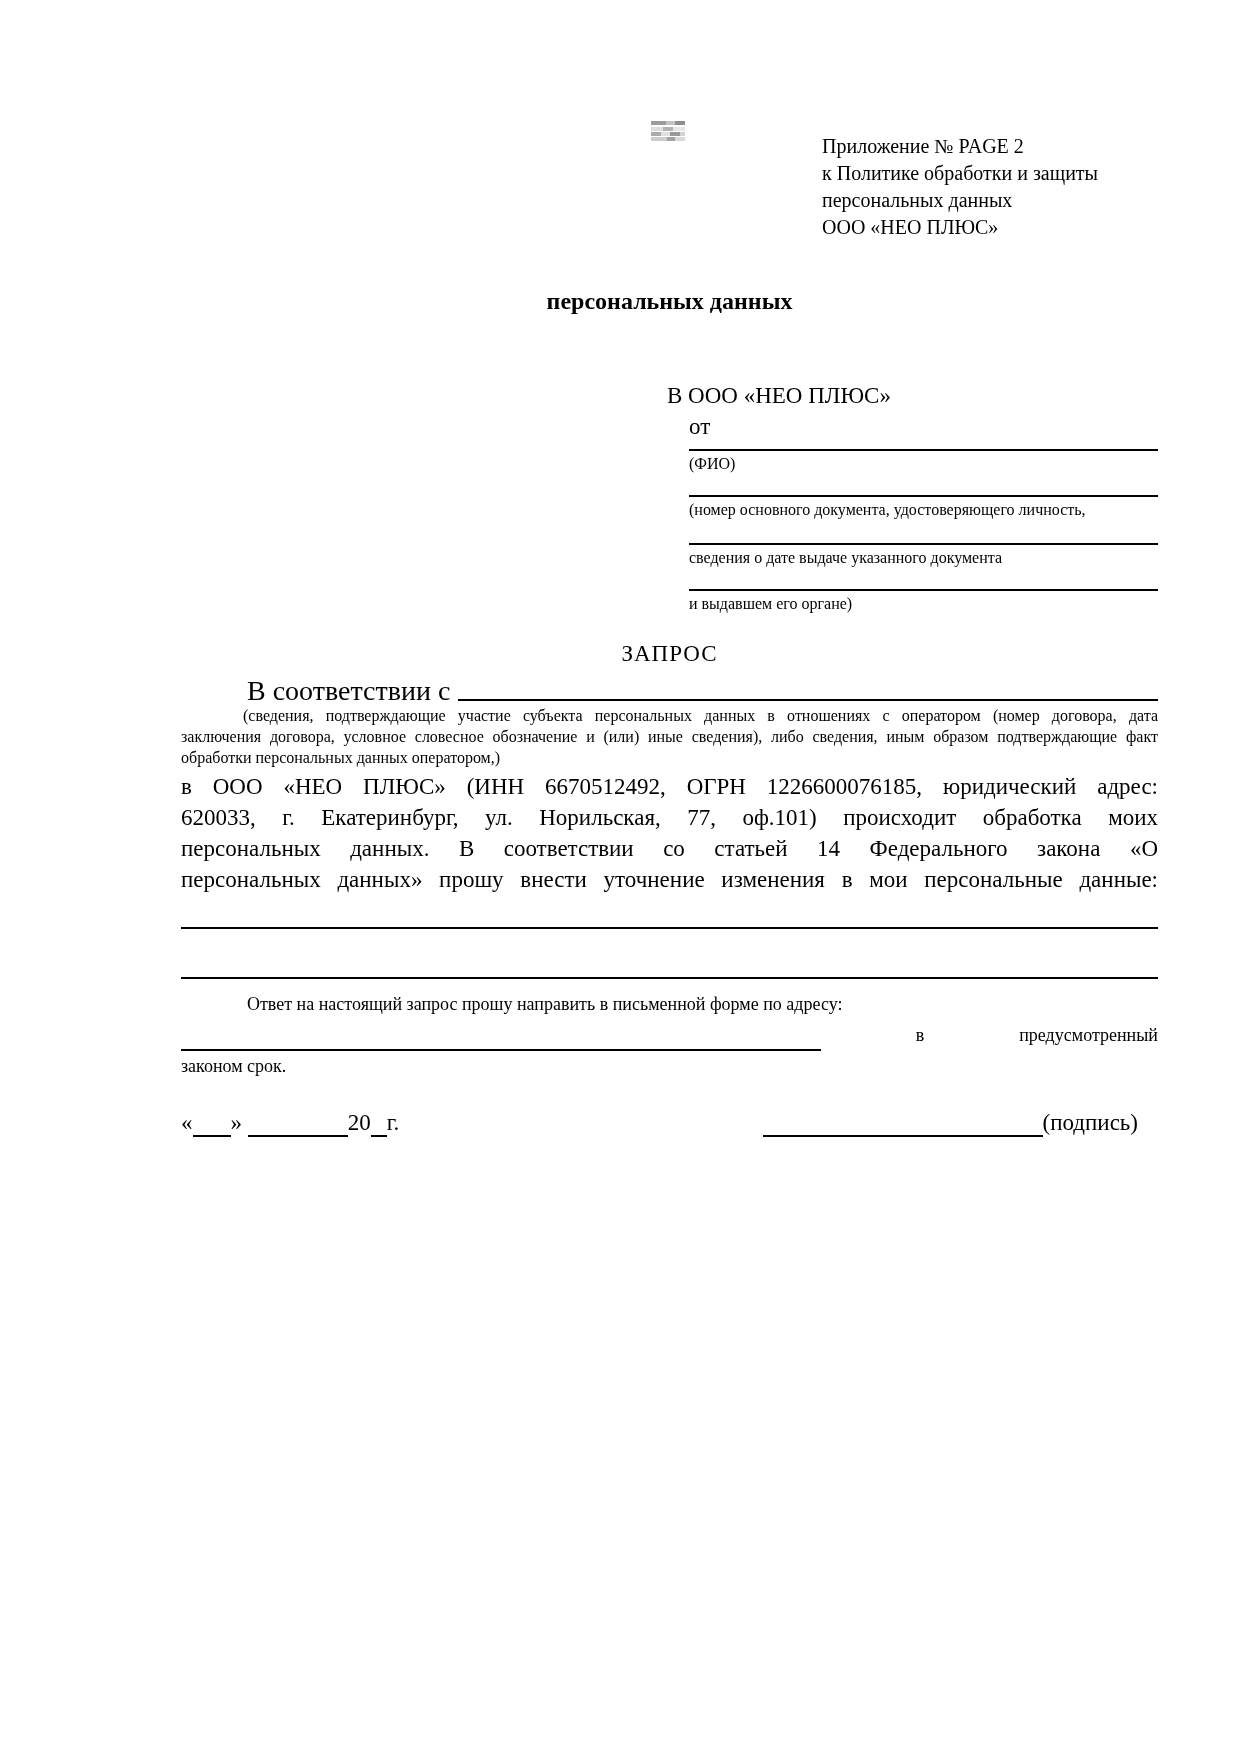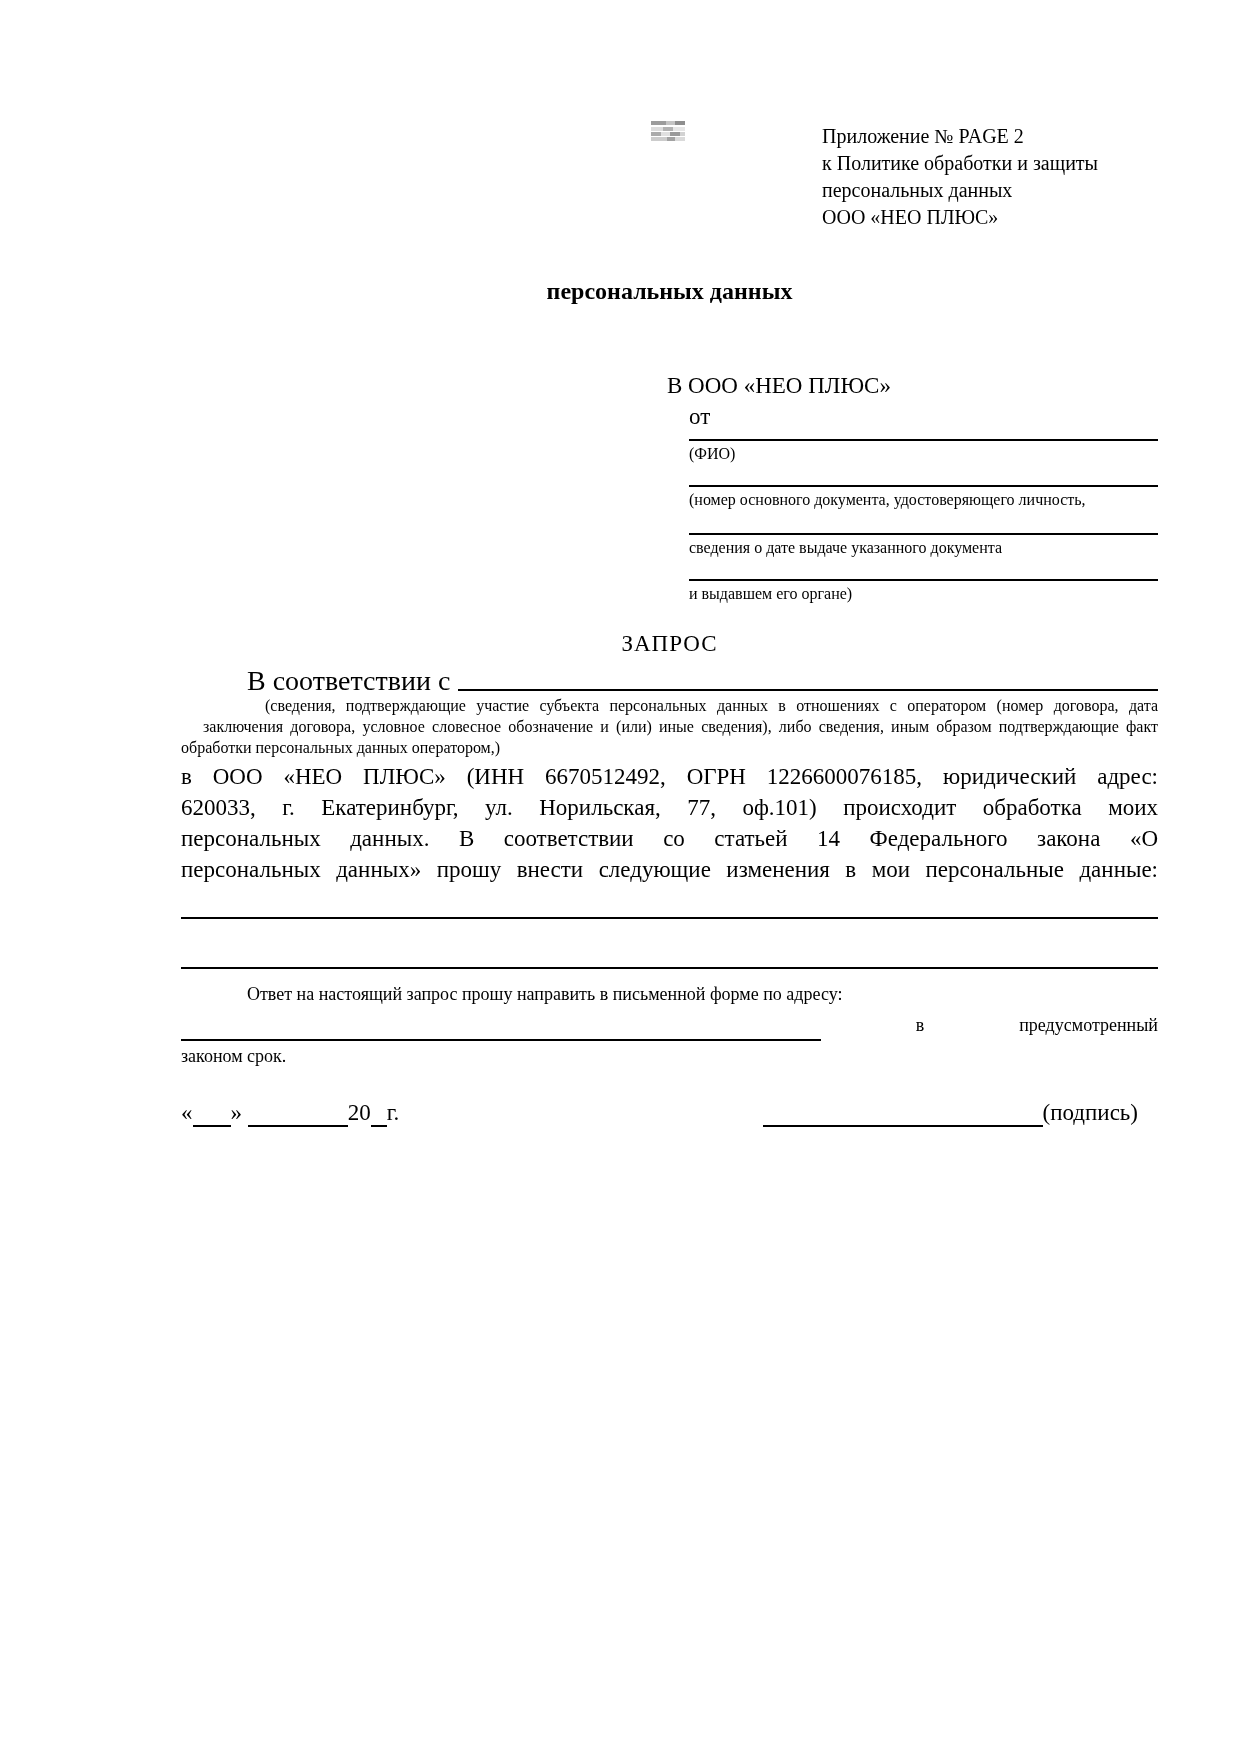--- a/index.html
+++ b/index.html
@@ -1,18 +1,18 @@
 <!DOCTYPE html>
 <html><head>
 <meta charset="utf-8">
 <style>
   html,body{margin:0;padding:0;background:#fff;}
   .page{position:relative;width:1242px;height:1755px;background:#ffffff;overflow:hidden;
         font-family:"Liberation Serif", "DejaVu Serif", serif;color:#000;}
-  .content{position:absolute;left:181px;top:2px;width:977px;padding-top:121px;}
+  .content{position:absolute;left:181px;top:12px;width:977px;padding-top:121px;}
 
   
   .header-text{margin-left:641px;font-size:20px;line-height:27px;}
 
   
   .artifact{position:absolute;left:651px;top:121px;width:34px;height:21px;
     background-image:
       linear-gradient(90deg,#9c9c9c 0 44%,#c4c4c4 44% 72%,#8e8e8e 72% 100%),
       linear-gradient(90deg,#dcdcdc 0 34%,#b2b2b2 34% 64%,#e6e6e6 64% 100%),
       linear-gradient(90deg,#ababab 0 28%,#e0e0e0 28% 56%,#9a9a9a 56% 84%,#d2d2d2 84% 100%),
@@ -35,21 +35,21 @@
   .field .cap{text-align:left;font-size:16px;line-height:19px;margin-top:3px;}
 
   .zapros{margin-top:26px;text-align:center;font-size:23px;line-height:29px;letter-spacing:1px;}
 
   .intro{margin-top:8px;display:flex;font-size:28px;line-height:29px;}
   .intro .indent{width:66px;flex:0 0 66px;}
   .intro .prefix{white-space:nowrap;padding-right:8px;}
   .intro .fill{flex:1;border-bottom:2px solid #000;margin-bottom:4px;}
 
   .fineprint{font-size:16px;line-height:21px;}
-  .fp-just{text-align:justify;text-align-last:justify;margin-left:22px;}
+  .fp-just{text-align:justify;text-align-last:justify;}
   .fp-first{text-indent:62px;}
 
   .para{margin-top:3px;font-size:23px;line-height:31px;}
   .pline{text-align:justify;text-align-last:justify;}
 
   .rule{border-bottom:2px solid #000;}
   .rule1{height:32px;}
   .rule2{height:48px;}
 
   .reply{margin-top:10px;font-size:18px;line-height:31px;}
@@ -123,21 +123,21 @@
     <div class="fineprint">
       <div class="fp-just fp-first">(сведения, подтверждающие участие субъекта персональных данных в отношениях с оператором (номер договора, дата</div>
       <div class="fp-just">заключения договора, условное словесное обозначение и (или) иные сведения), либо сведения, иным образом подтверждающие факт</div>
       <div>обработки персональных данных оператором,)</div>
     </div>
 
     <div class="para">
       <div class="pline">в ООО «НЕО ПЛЮС» (ИНН 6670512492, ОГРН 1226600076185, юридический адрес:</div>
       <div class="pline">620033, г. Екатеринбург, ул. Норильская, 77, оф.101) происходит обработка моих</div>
       <div class="pline">персональных данных. В соответствии со статьей 14 Федерального закона «О</div>
-      <div class="pline">персональных данных» прошу внести следующие изменения в мои персональные данные:</div>
+      <div class="pline">персональных данных» прошу внести уточнение изменения в мои персональные данные:</div>
     </div>
 
     <div class="rule rule1"></div>
     <div class="rule rule2"></div>
 
     <div class="reply">
       <div class="r1">Ответ на настоящий запрос прошу направить в письменной форме по адресу:</div>
       <div class="r2">
         <span class="blank"></span>
         <span class="w1">в</span>

